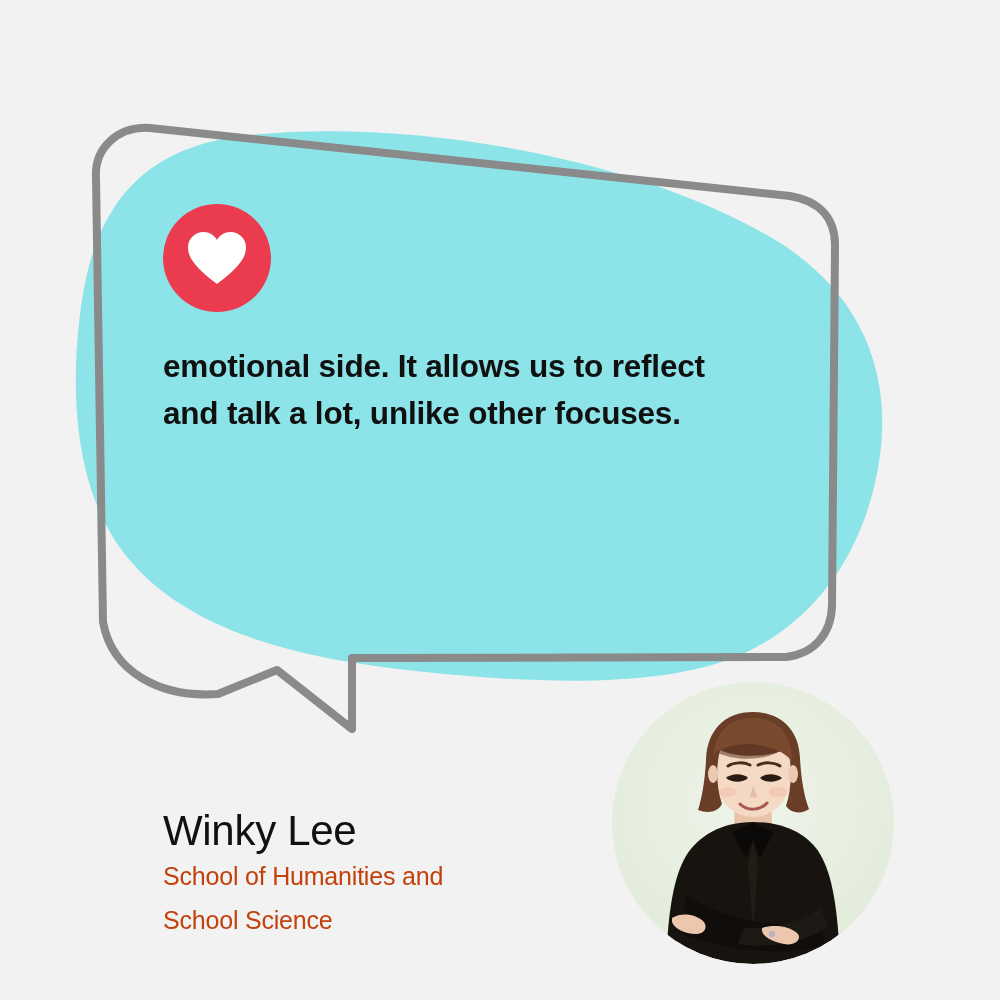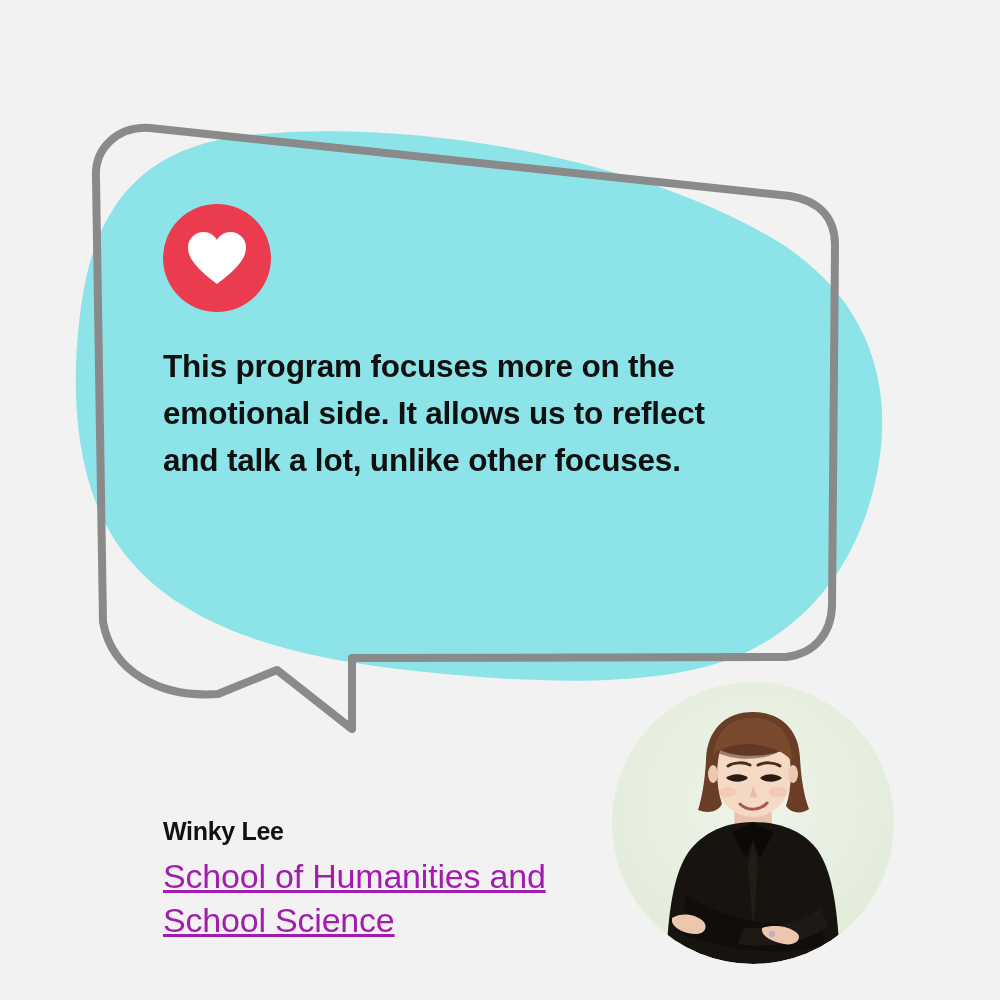--- a/index.html
+++ b/index.html
@@ -53,33 +53,32 @@
     justify-content: center;
   }
   .badge svg { display: block; }
   .attribution {
     position: absolute;
     left: 163px;
     top: 808px;
     width: 420px;
   }
   .person-name {
-    font-size: 25px;
-    font-weight: bold;
+    font-size: 42px;
+    font-weight: normal;
     color: #111111;
     line-height: 46px;
     letter-spacing: -0.3px;
   }
   .person-affil-line {
-    font-size: 34px;
+    font-size: 25px;
     font-weight: normal;
-    color: #a21caf;
+    color: #c2410c;
     line-height: 44px;
     letter-spacing: -0.2px;
-    text-decoration: underline;
   }
   .avatar {
     position: absolute;
     left: 612px;
     top: 682px;
     width: 282px;
     height: 282px;
     border-radius: 50%;
     overflow: hidden;
     background: #e6eee0;
@@ -116,21 +115,20 @@
              C 94 148, 118 126, 150 128 Z" fill="none" stroke="#8a8a8a" stroke-width="8" stroke-linejoin="round" stroke-linecap="round"></path>
   </svg>
 
   <div class="badge">
     <svg width="62" height="56" viewBox="0 0 62 56">
       <path d="M31 54 C 10 38, 2 28, 2 17.5 C 2 8, 9.5 2, 17.5 2 C 23.5 2, 28.5 5.5, 31 10 C 33.5 5.5, 38.5 2, 44.5 2 C 52.5 2, 60 8, 60 17.5 C 60 28, 52 38, 31 54 Z" fill="#ffffff"></path>
     </svg>
   </div>
 
   <div class="quote-block">
-    <div class="quote-line">This program focuses more on the</div>
     <div class="quote-line">emotional side. It allows us to reflect</div>
     <div class="quote-line">and talk a lot, unlike other focuses.</div>
   </div>
 
   <div class="attribution">
     <div class="person-name">Winky Lee</div>
     <div class="person-affil-line">School of Humanities and</div>
     <div class="person-affil-line">School Science</div>
   </div>
 

